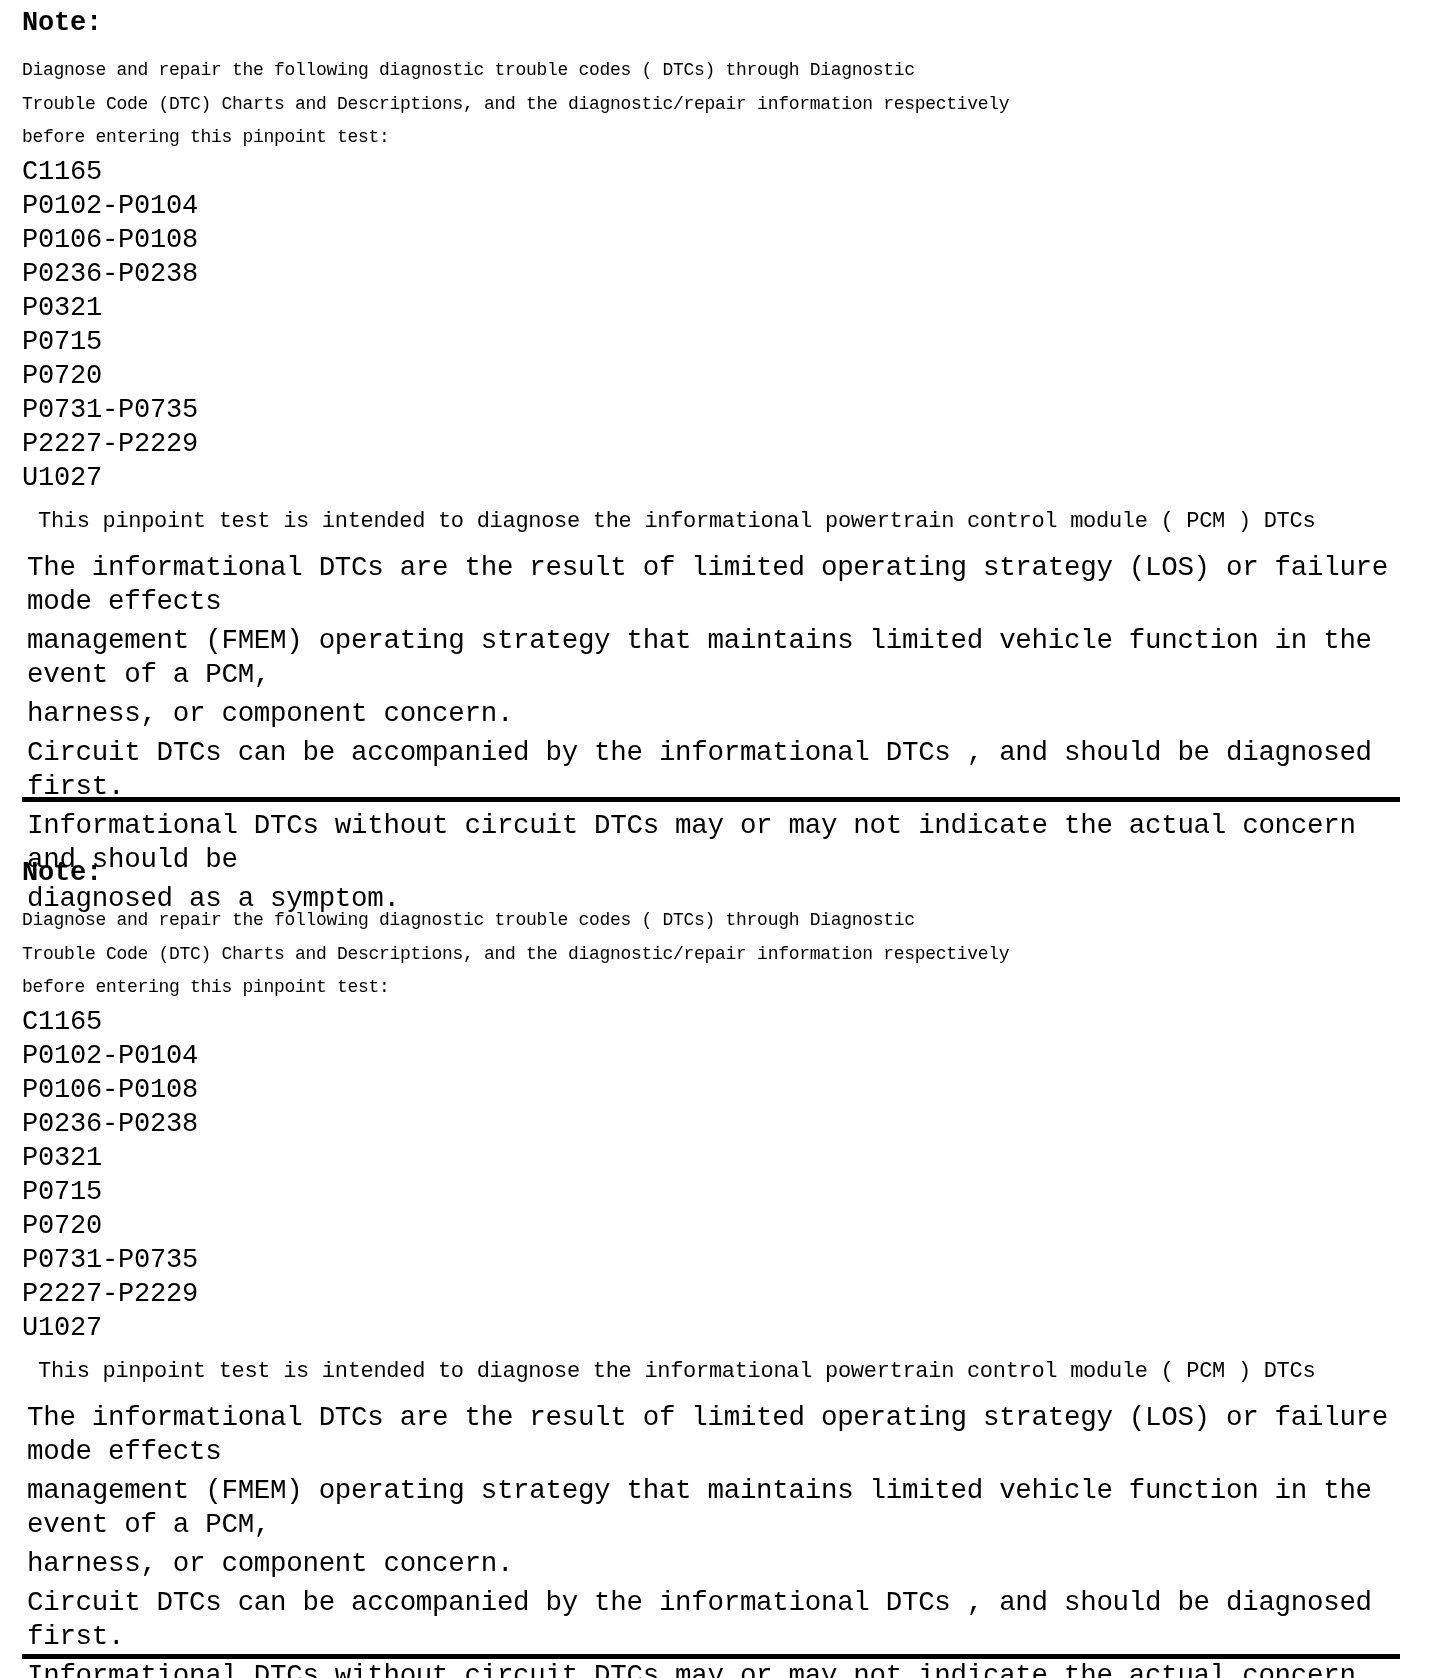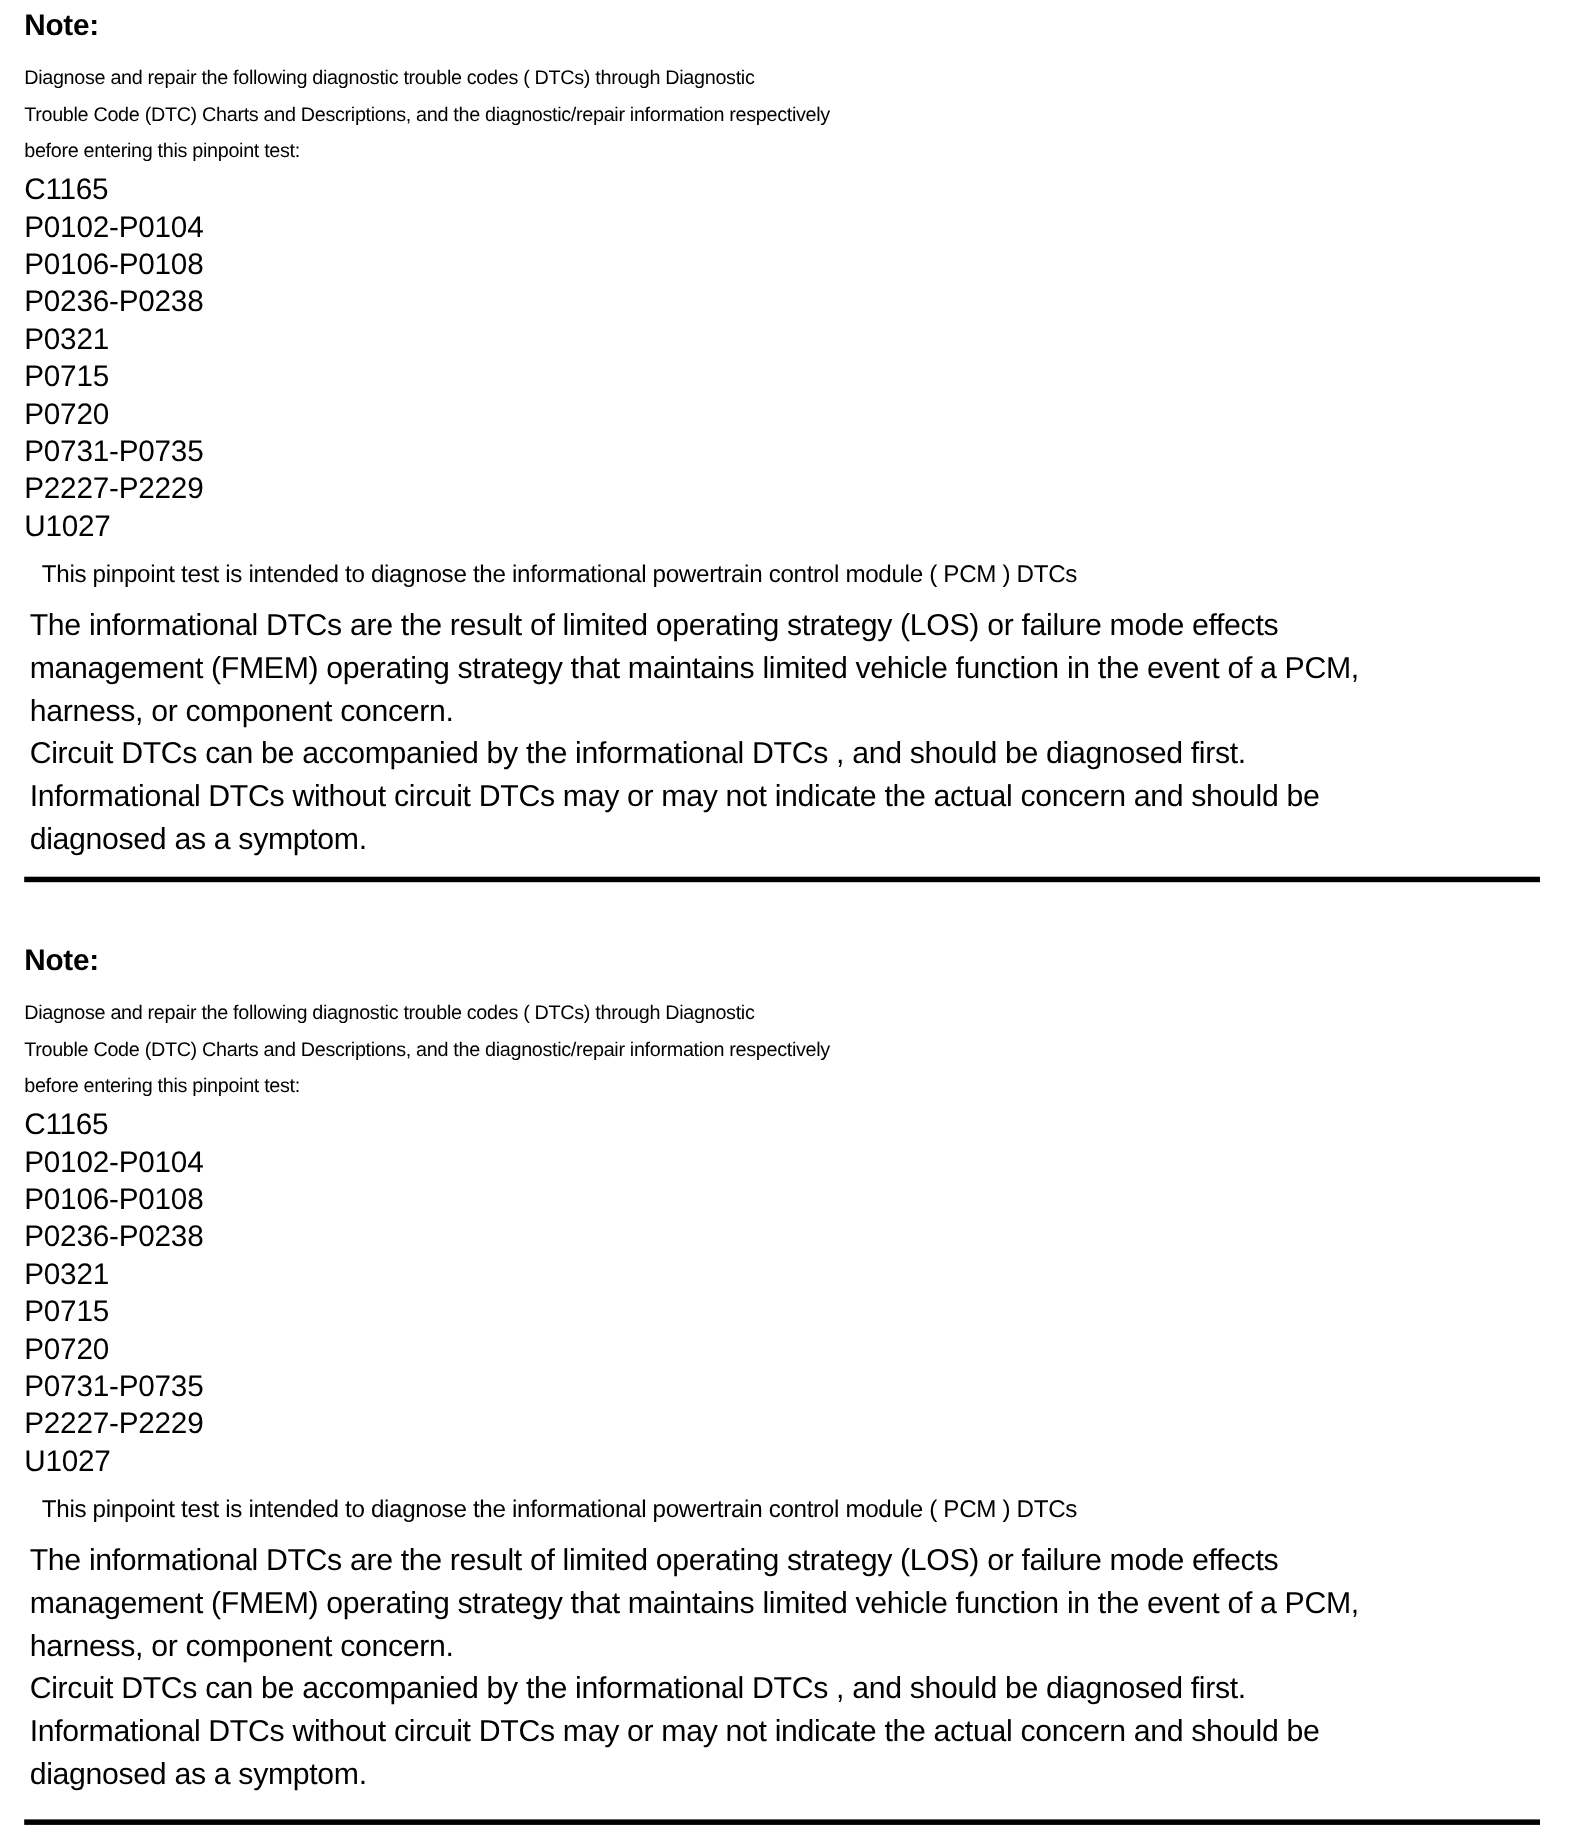--- a/index.html
+++ b/index.html
@@ -1,21 +1,21 @@
 <!DOCTYPE html>
 <html><head>
 <meta charset="utf-8">
 <style>
   html, body { margin: 0; padding: 0; background: #ffffff; }
   body {
     width: 1440px; height: 1678px; position: relative; overflow: hidden;
     font-family: "Liberation Sans", sans-serif; color: #000000;
   }
   .note {
-    position: absolute; left: 22px; width: 1380px;
+    position: absolute; left: 22px; width: 1380px; font-family: Liberation Mono, monospace;
   }
   .note-title {
     font-weight: bold; font-size: 27px; line-height: 34px;
     margin: 0 0 14px 0; letter-spacing: -0.2px;
   }
   .para {
     font-size: 18px; line-height: 33.6px; margin: 0;
     letter-spacing: -0.3px; white-space: pre-line;
   }
   .codes { margin: 0; padding: 0; list-style: none; }

